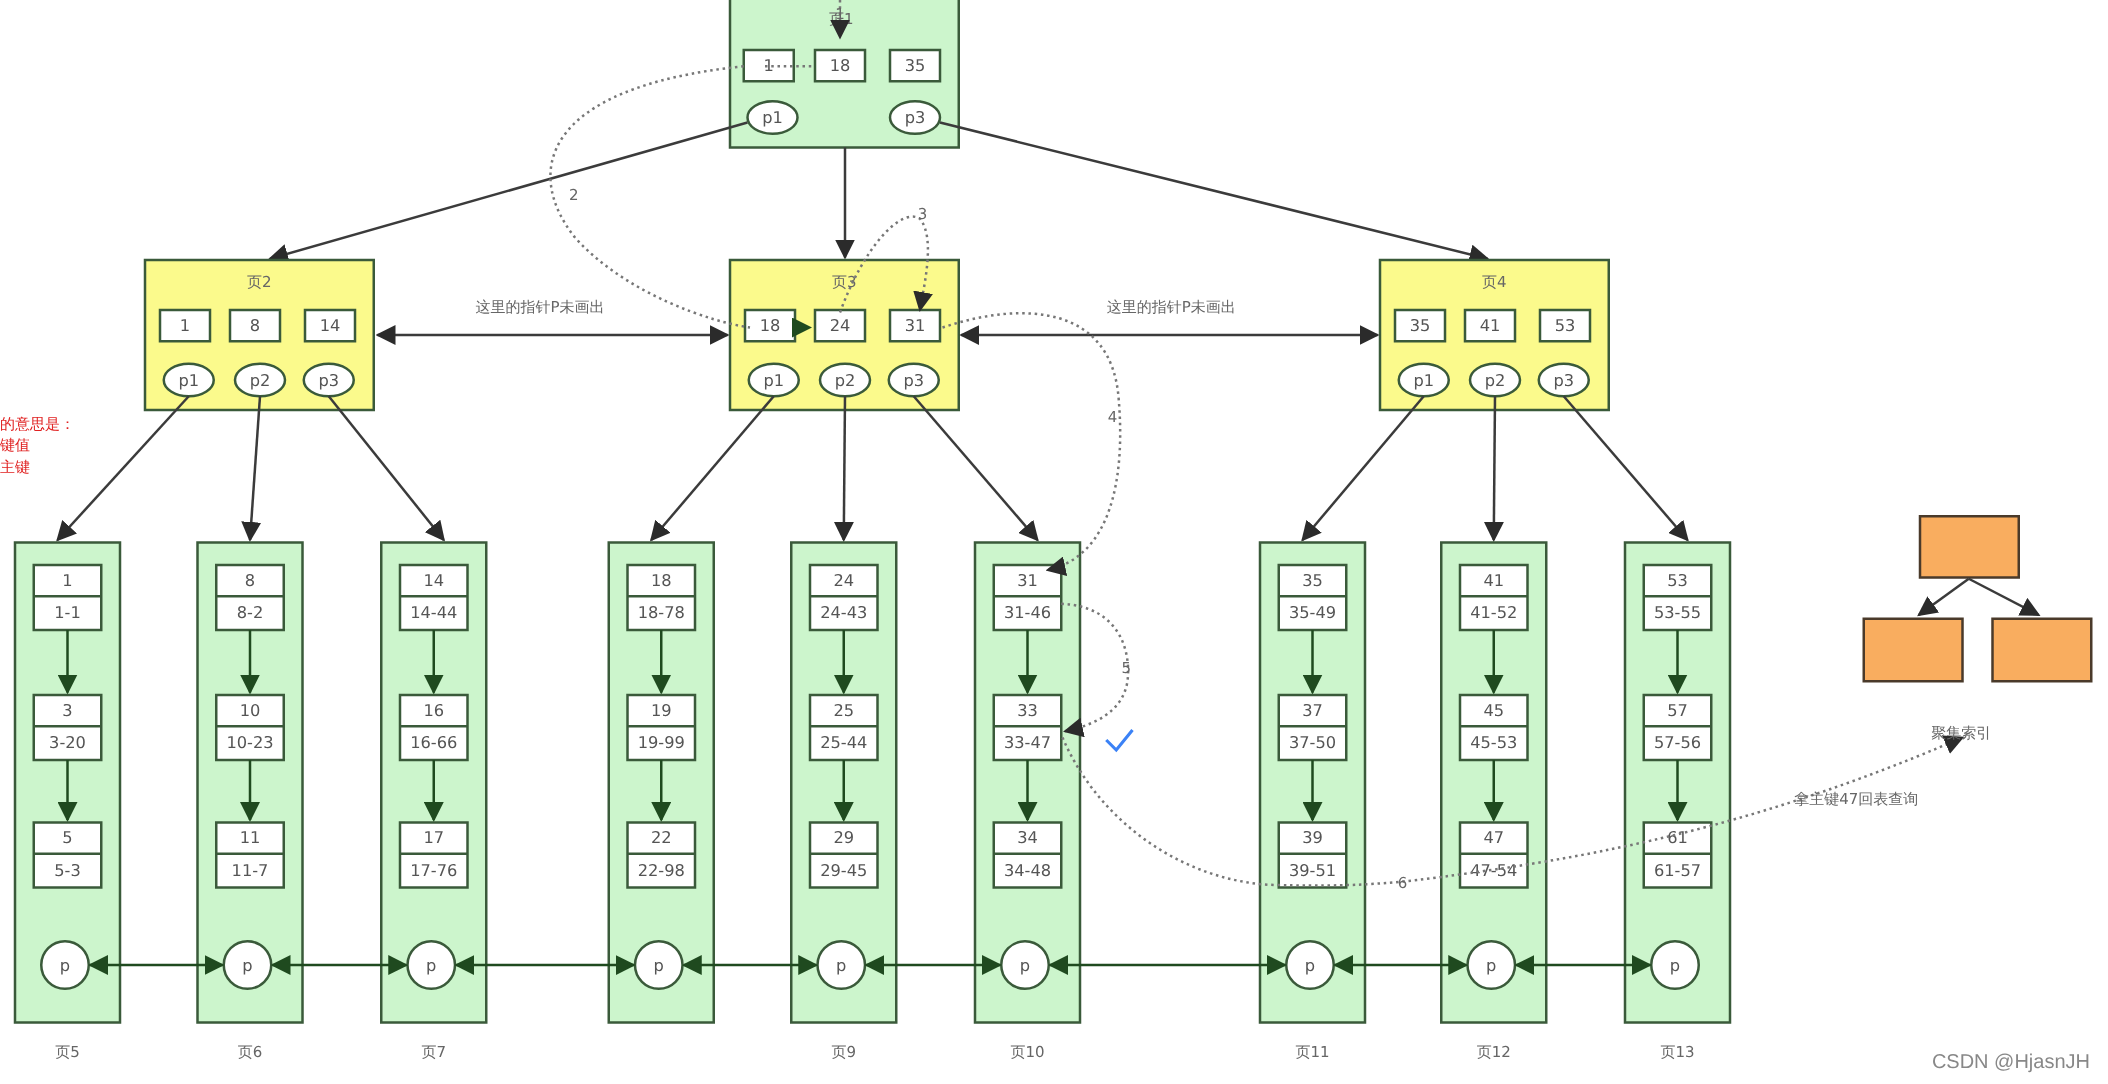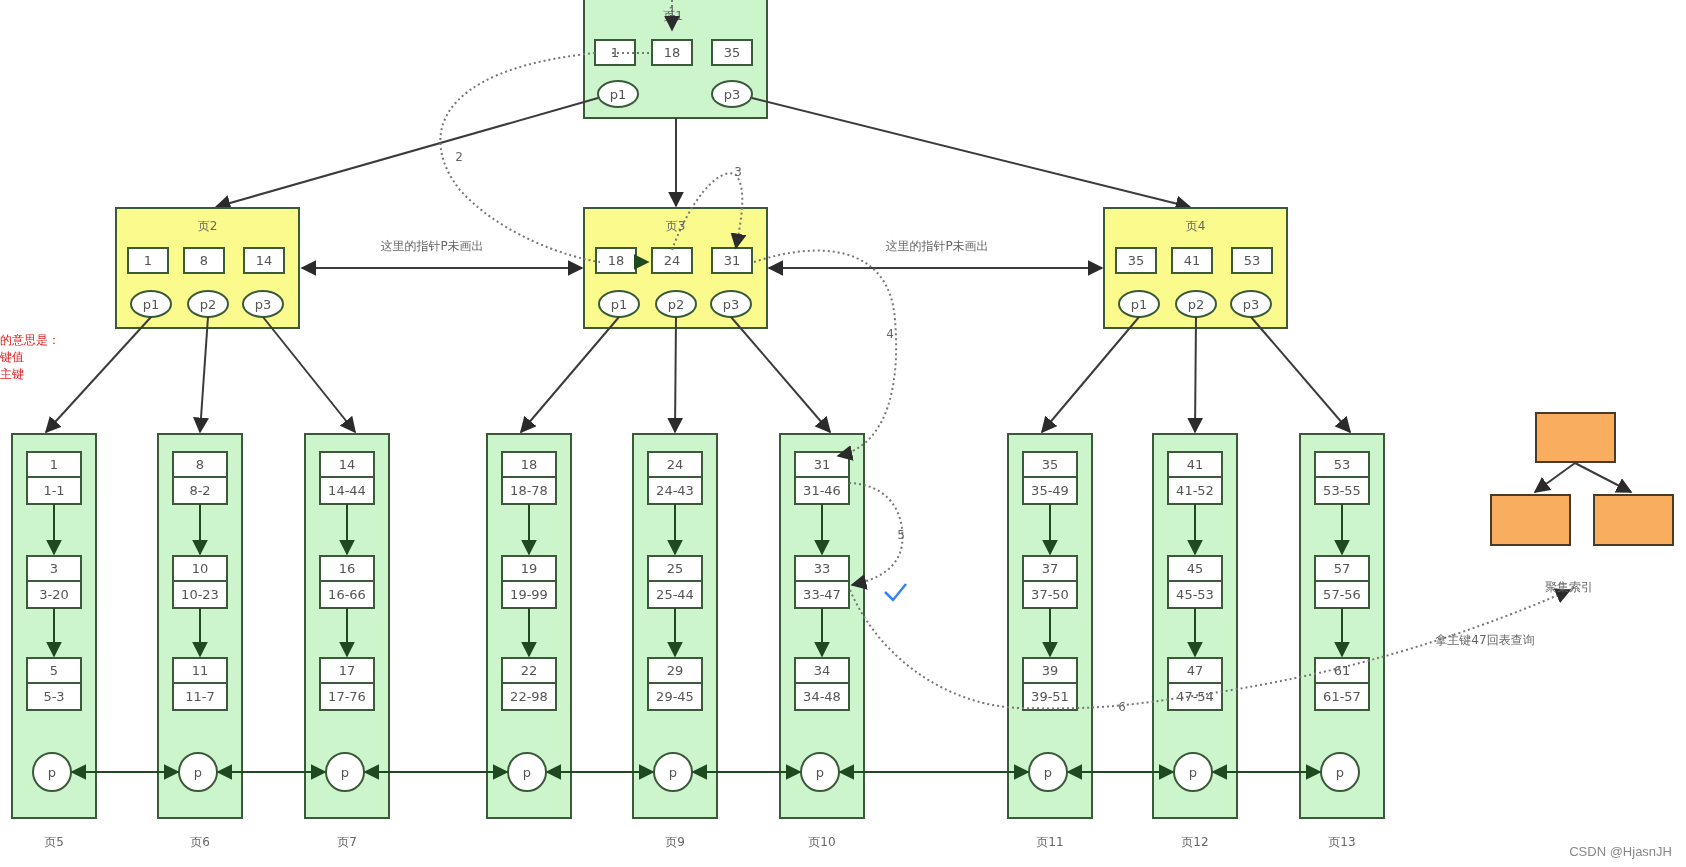--- a/index.html
+++ b/index.html
@@ -12,21 +12,21 @@
   .ptr { fill:#ffffff; stroke:#3a5a3a; stroke-width:2; }
   .edge { stroke:#3b3b3b; stroke-width:2; fill:none; }
   .edge-green { stroke:#1f4a1f; stroke-width:2; fill:none; }
   .dots { stroke:#777; stroke-width:2; fill:none; stroke-dasharray:2 3; }
   .t { font-size:13px; fill:#555; text-anchor:middle; dominant-baseline:middle; }
   .t-lbl { font-size:12px; fill:#666; text-anchor:middle; dominant-baseline:middle; }
   .t-red { font-size:12px; fill:#e02020; dominant-baseline:middle; }
   .t-step { font-size:12px; fill:#666; text-anchor:middle; dominant-baseline:middle; }
   .orange { fill:#f9ad5f; stroke:#4a3a2a; stroke-width:2; }
   .check { stroke:#3b82f6; stroke-width:2.5; fill:none; }
-  .watermark { position:absolute; right:14px; bottom:8px; font-size:13px; color:#888;
+  .watermark { position:absolute; right:14px; bottom:8px; font-size:16px; color:#888;
                font-family:"Liberation Sans", sans-serif; }
 </style>
 </head>
 <body>
 
 <svg id="diagram" xmlns="http://www.w3.org/2000/svg" width="1686" height="867">
   <defs>
     <marker id="arr" viewBox="0 0 10 10" refX="9" refY="5" markerWidth="8" markerHeight="8" orient="auto-start-reverse">
       <path d="M0,0 L10,5 L0,10 z" fill="#2b2b2b"></path>
     </marker>

